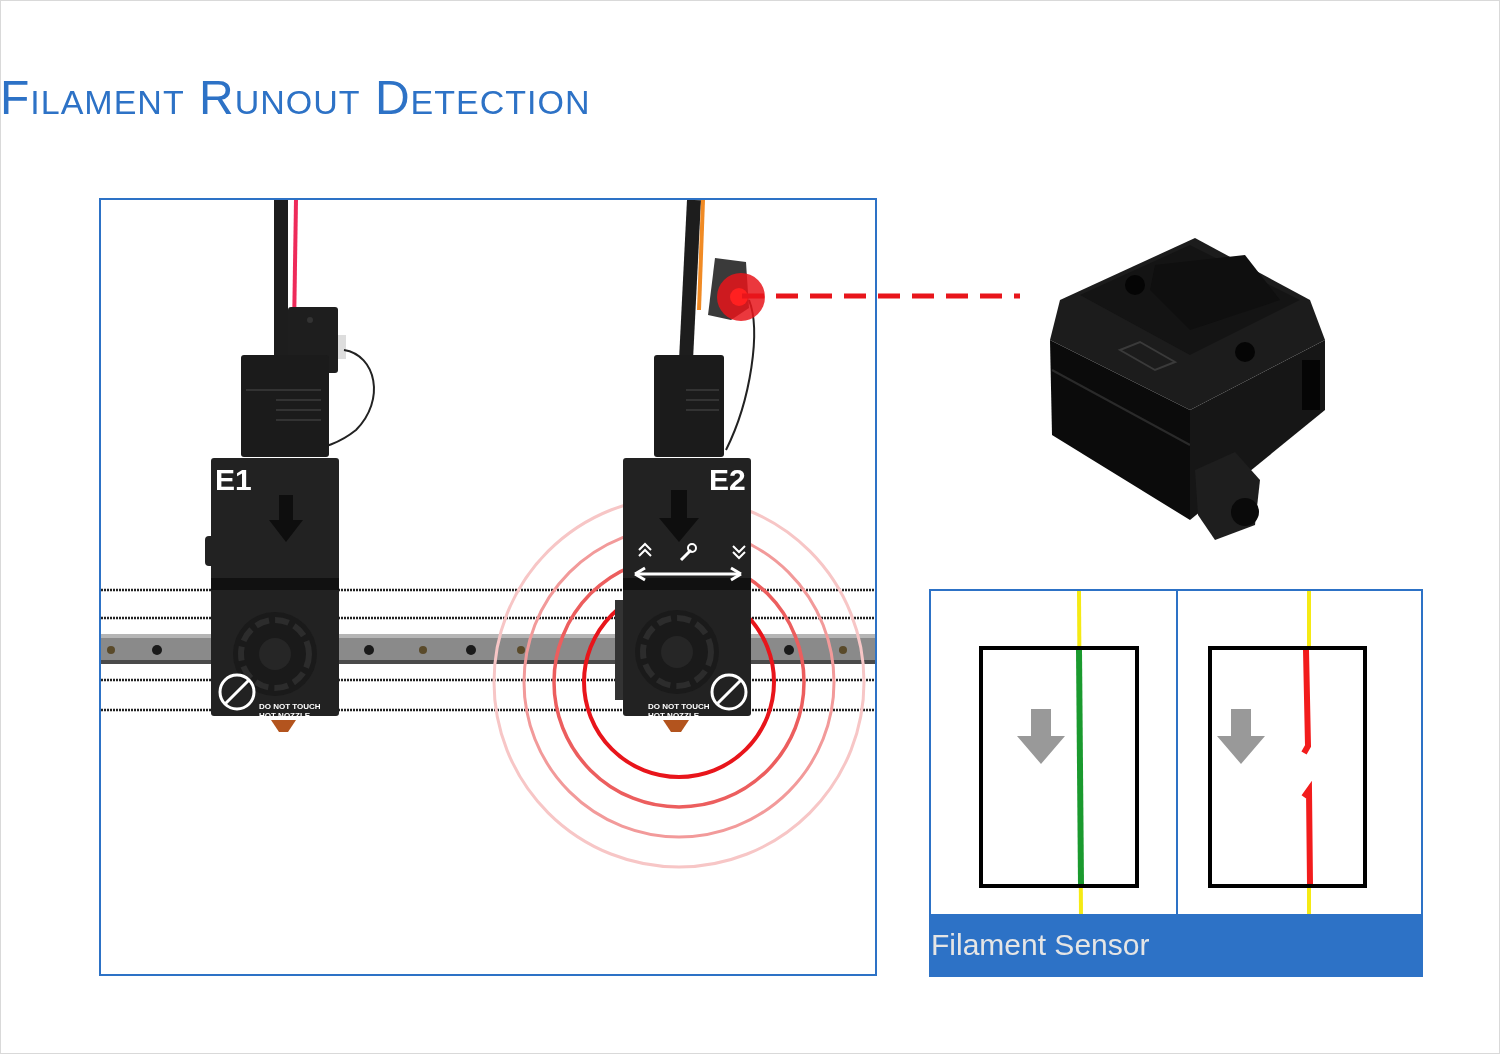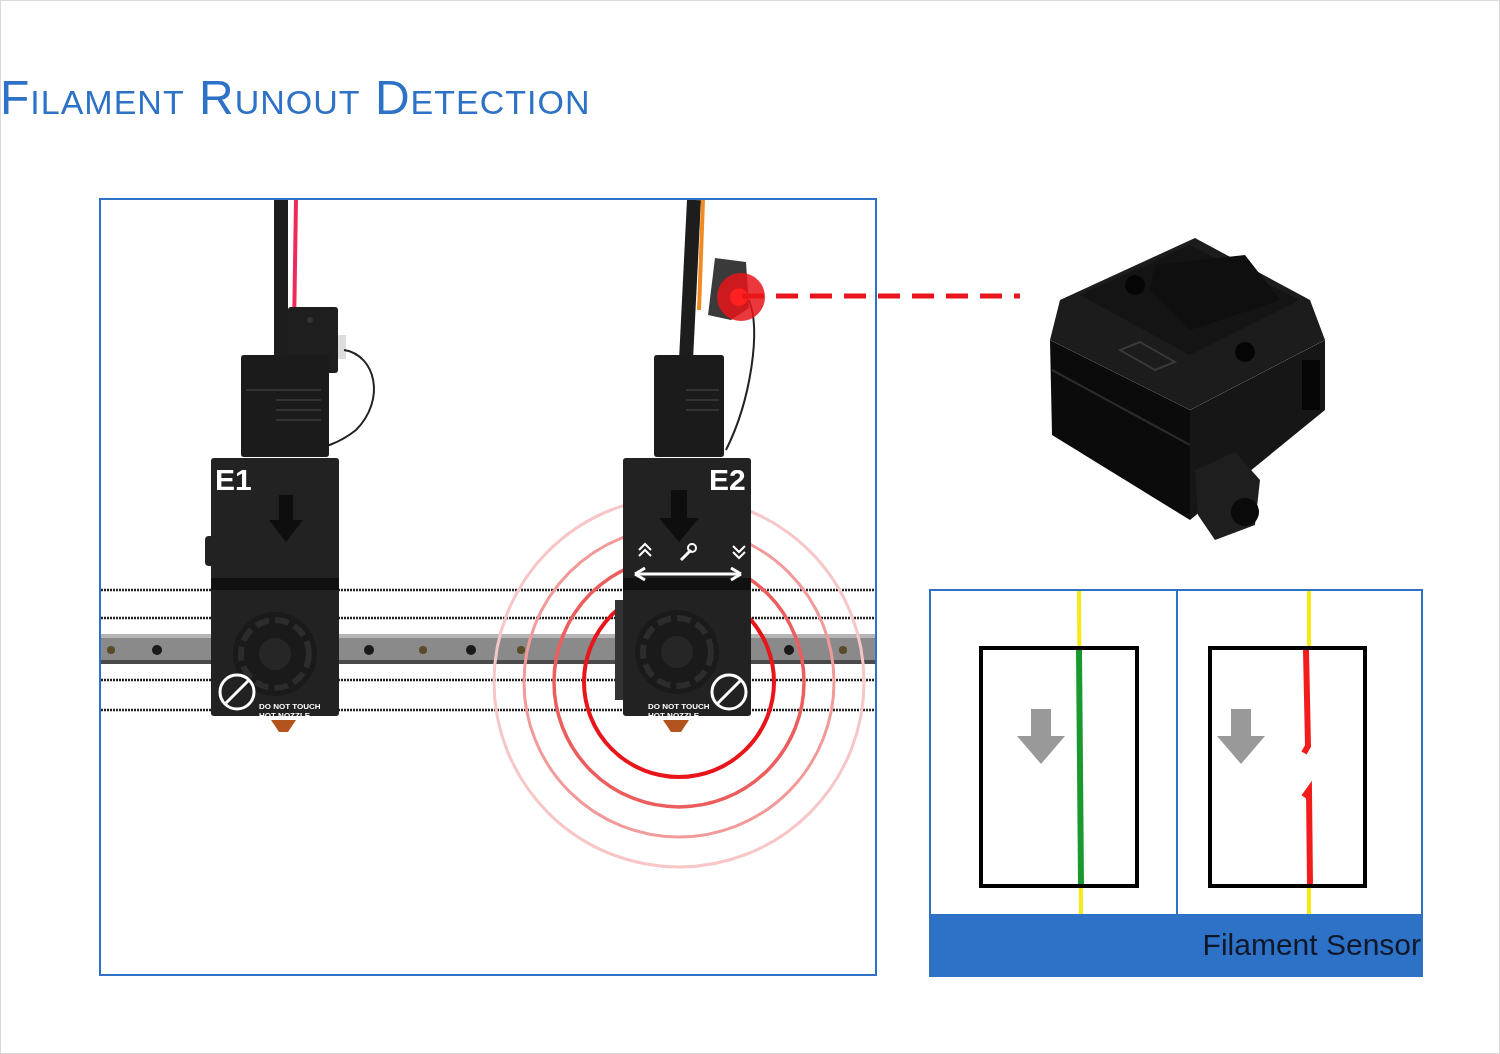--- a/index.html
+++ b/index.html
@@ -22,21 +22,21 @@
   .product { position: absolute; left: 1040px; top: 230px; width: 300px; height: 320px; }
   .sensor-box {
     position: absolute; left: 929px; top: 589px; width: 494px; height: 388px;
     border: 2px solid #2d72c6; box-sizing: border-box; background: #fff;
   }
   .sensor-panel { position: absolute; top: 0; height: 325px; background: #fff; }
   .sensor-panel svg { position: absolute; left: 0; top: 0; }
   .sensor-divider { position: absolute; left: 245px; top: 0; width: 2px; height: 325px; background: #2d72c6; }
   .sensor-caption {
     position: absolute; left: 0; bottom: 0; width: 100%; height: 61px; background: #2d72c6;
-    color: #0f172a; font-size: 30px; line-height: 61px; text-align: right; margin-top: 36px;
+    color: #e5e5e5; font-size: 30px; line-height: 61px; text-align: left; margin-top: 36px;
   }
 </style>
 </head>
 <body>
 
 <div class="frame-border"></div>
 
 <div class="title">Filament Runout Detection</div>
 
 <div class="scene-box">

